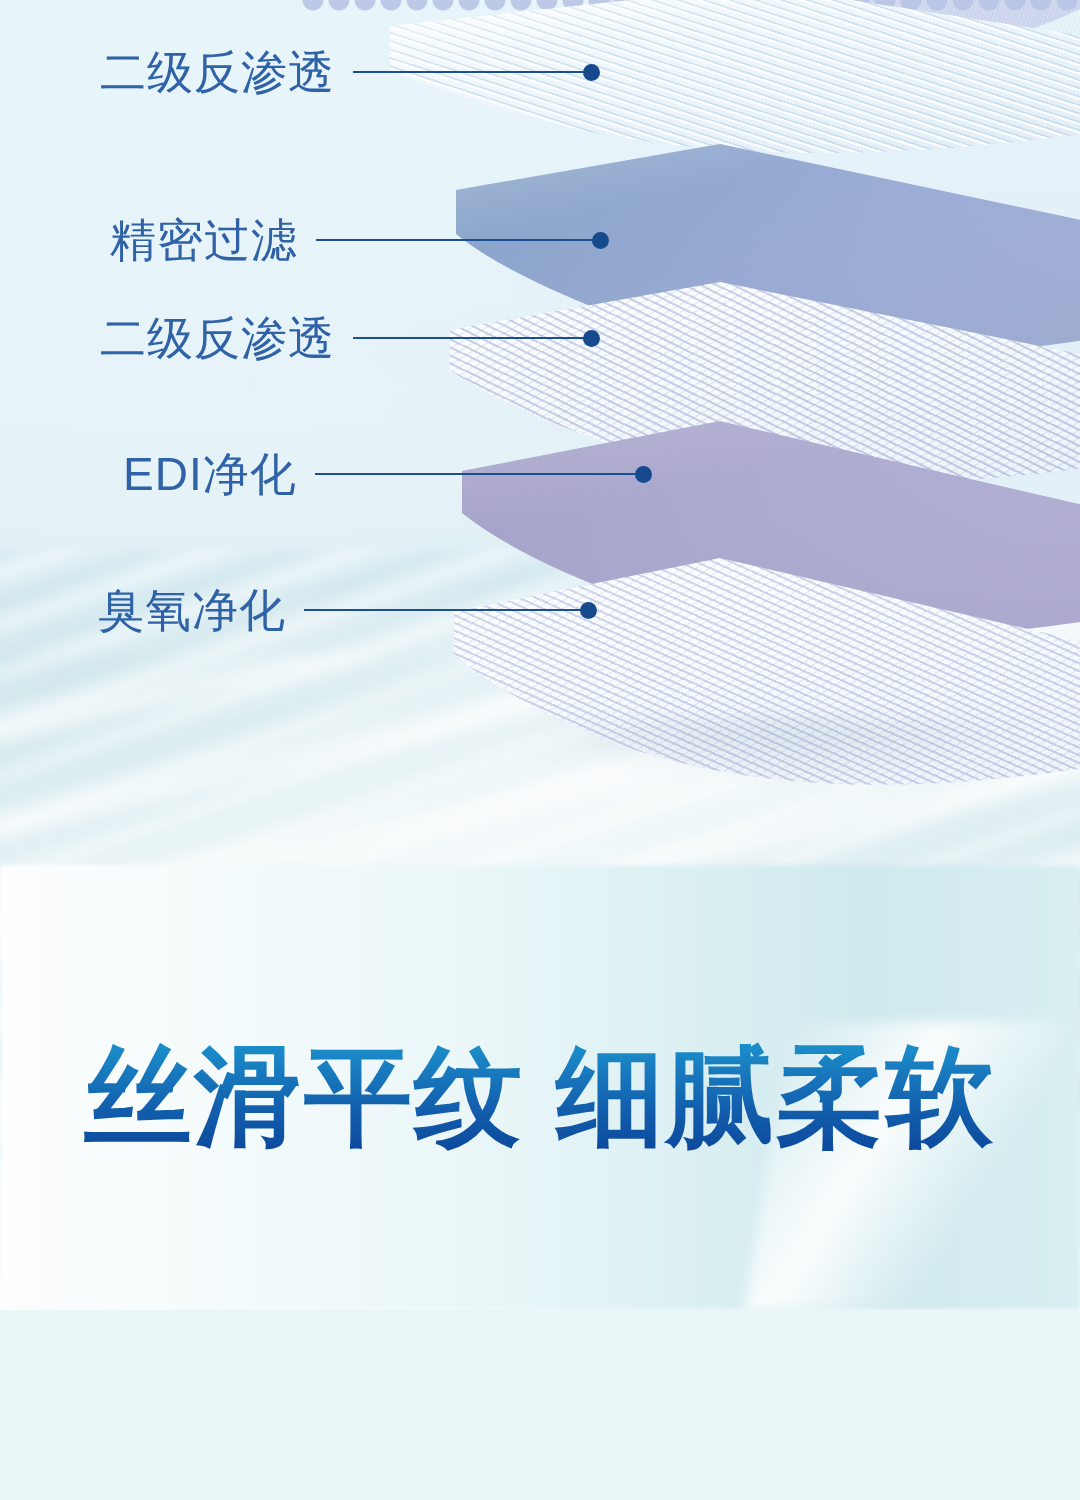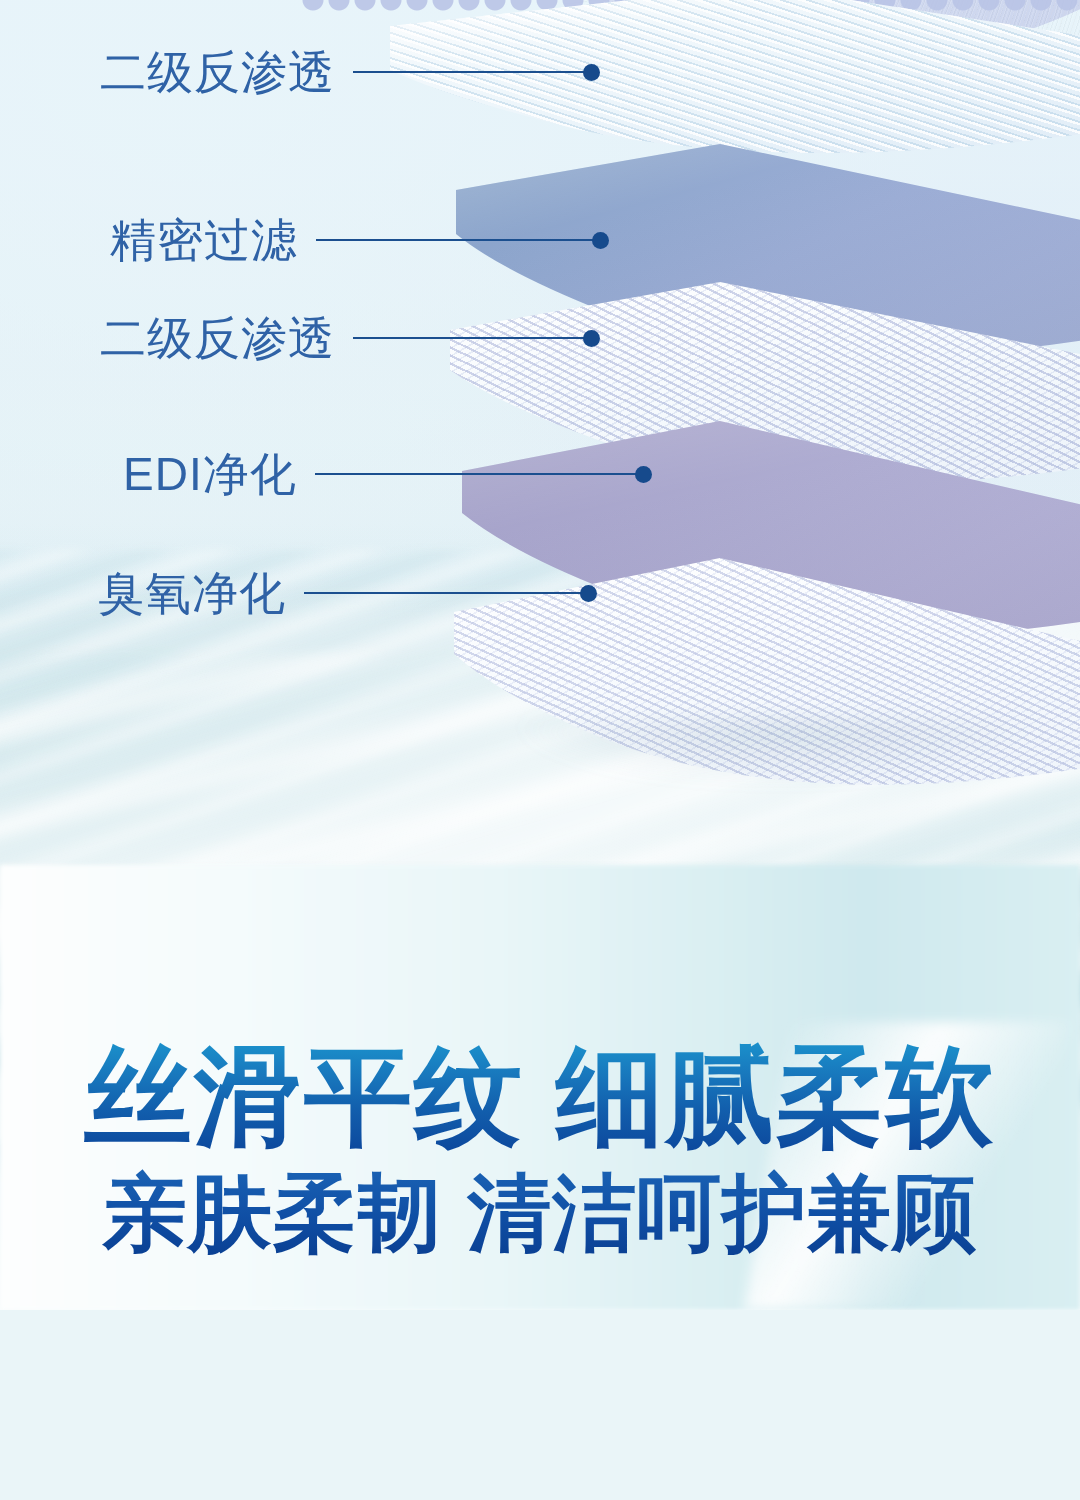--- a/index.html
+++ b/index.html
@@ -241,21 +241,21 @@
   }
 
   #c1{ left:100px; top:40px; }
   #c1 .line{ width:232px; }
   #c2{ left:110px; top:172px;margin-top:36px; }
   #c2 .line{ width:278px; }
   #c3{ left:100px; top:306px; }
   #c3 .line{ width:232px; }
   #c4{ left:100px; top:442px;margin-left:23px; }
   #c4 .line{ width:322px; }
-  #c5{ left:98px; top:561px; }
+  #c5{ left:98px; top:578px; }
   #c5 .line{ width:278px; }
 
   
   .headline-block{
     position:absolute;
     left:0; top:1040px; width:1080px;
     text-align:center;
   }
   .headline{
     font-size:108px;
@@ -363,16 +363,15 @@
     <div class="callout" id="c5">
       <span class="label">臭氧净化</span>
       <span class="line" style="width: 278px;"></span>
       <span class="dot"></span>
     </div>
 
   </div>
 
   <div class="headline-block">
     <div class="headline">丝滑平纹 细腻柔软</div>
-    <div class="subheadline">亲肤柔韧 清洁呵护兼顾</div>
   </div>
 
 </div>
 
 </body></html>

